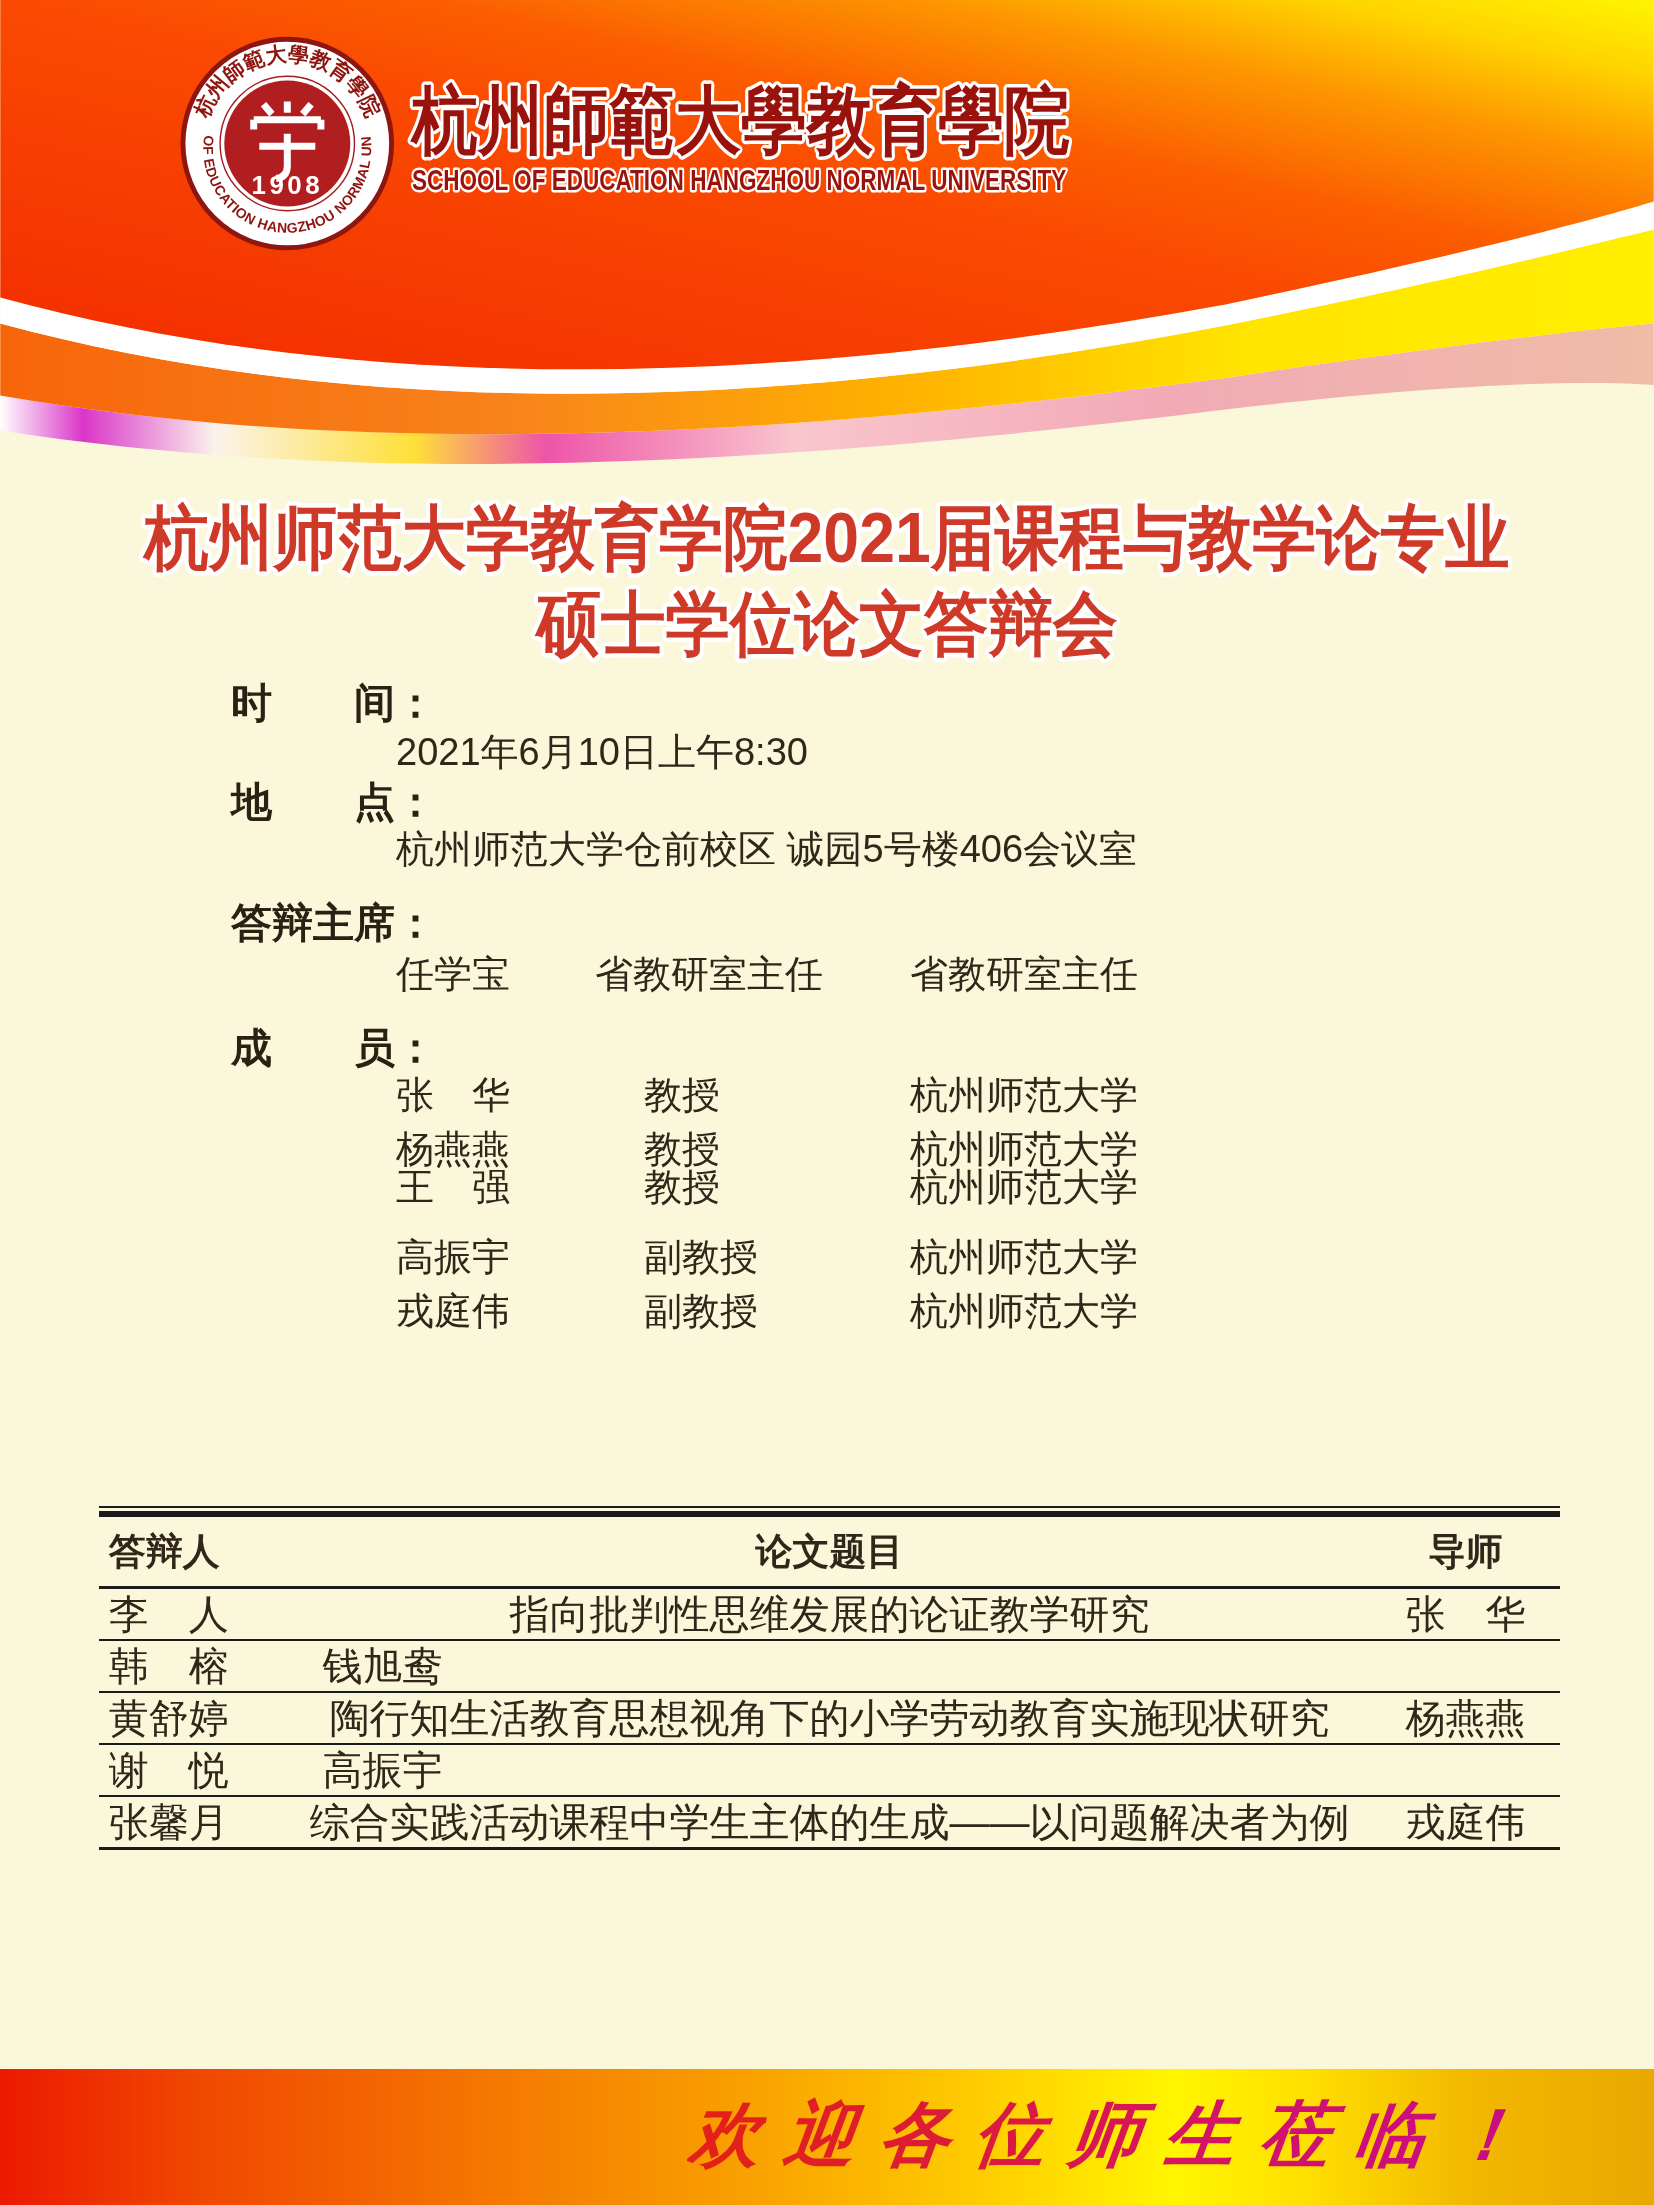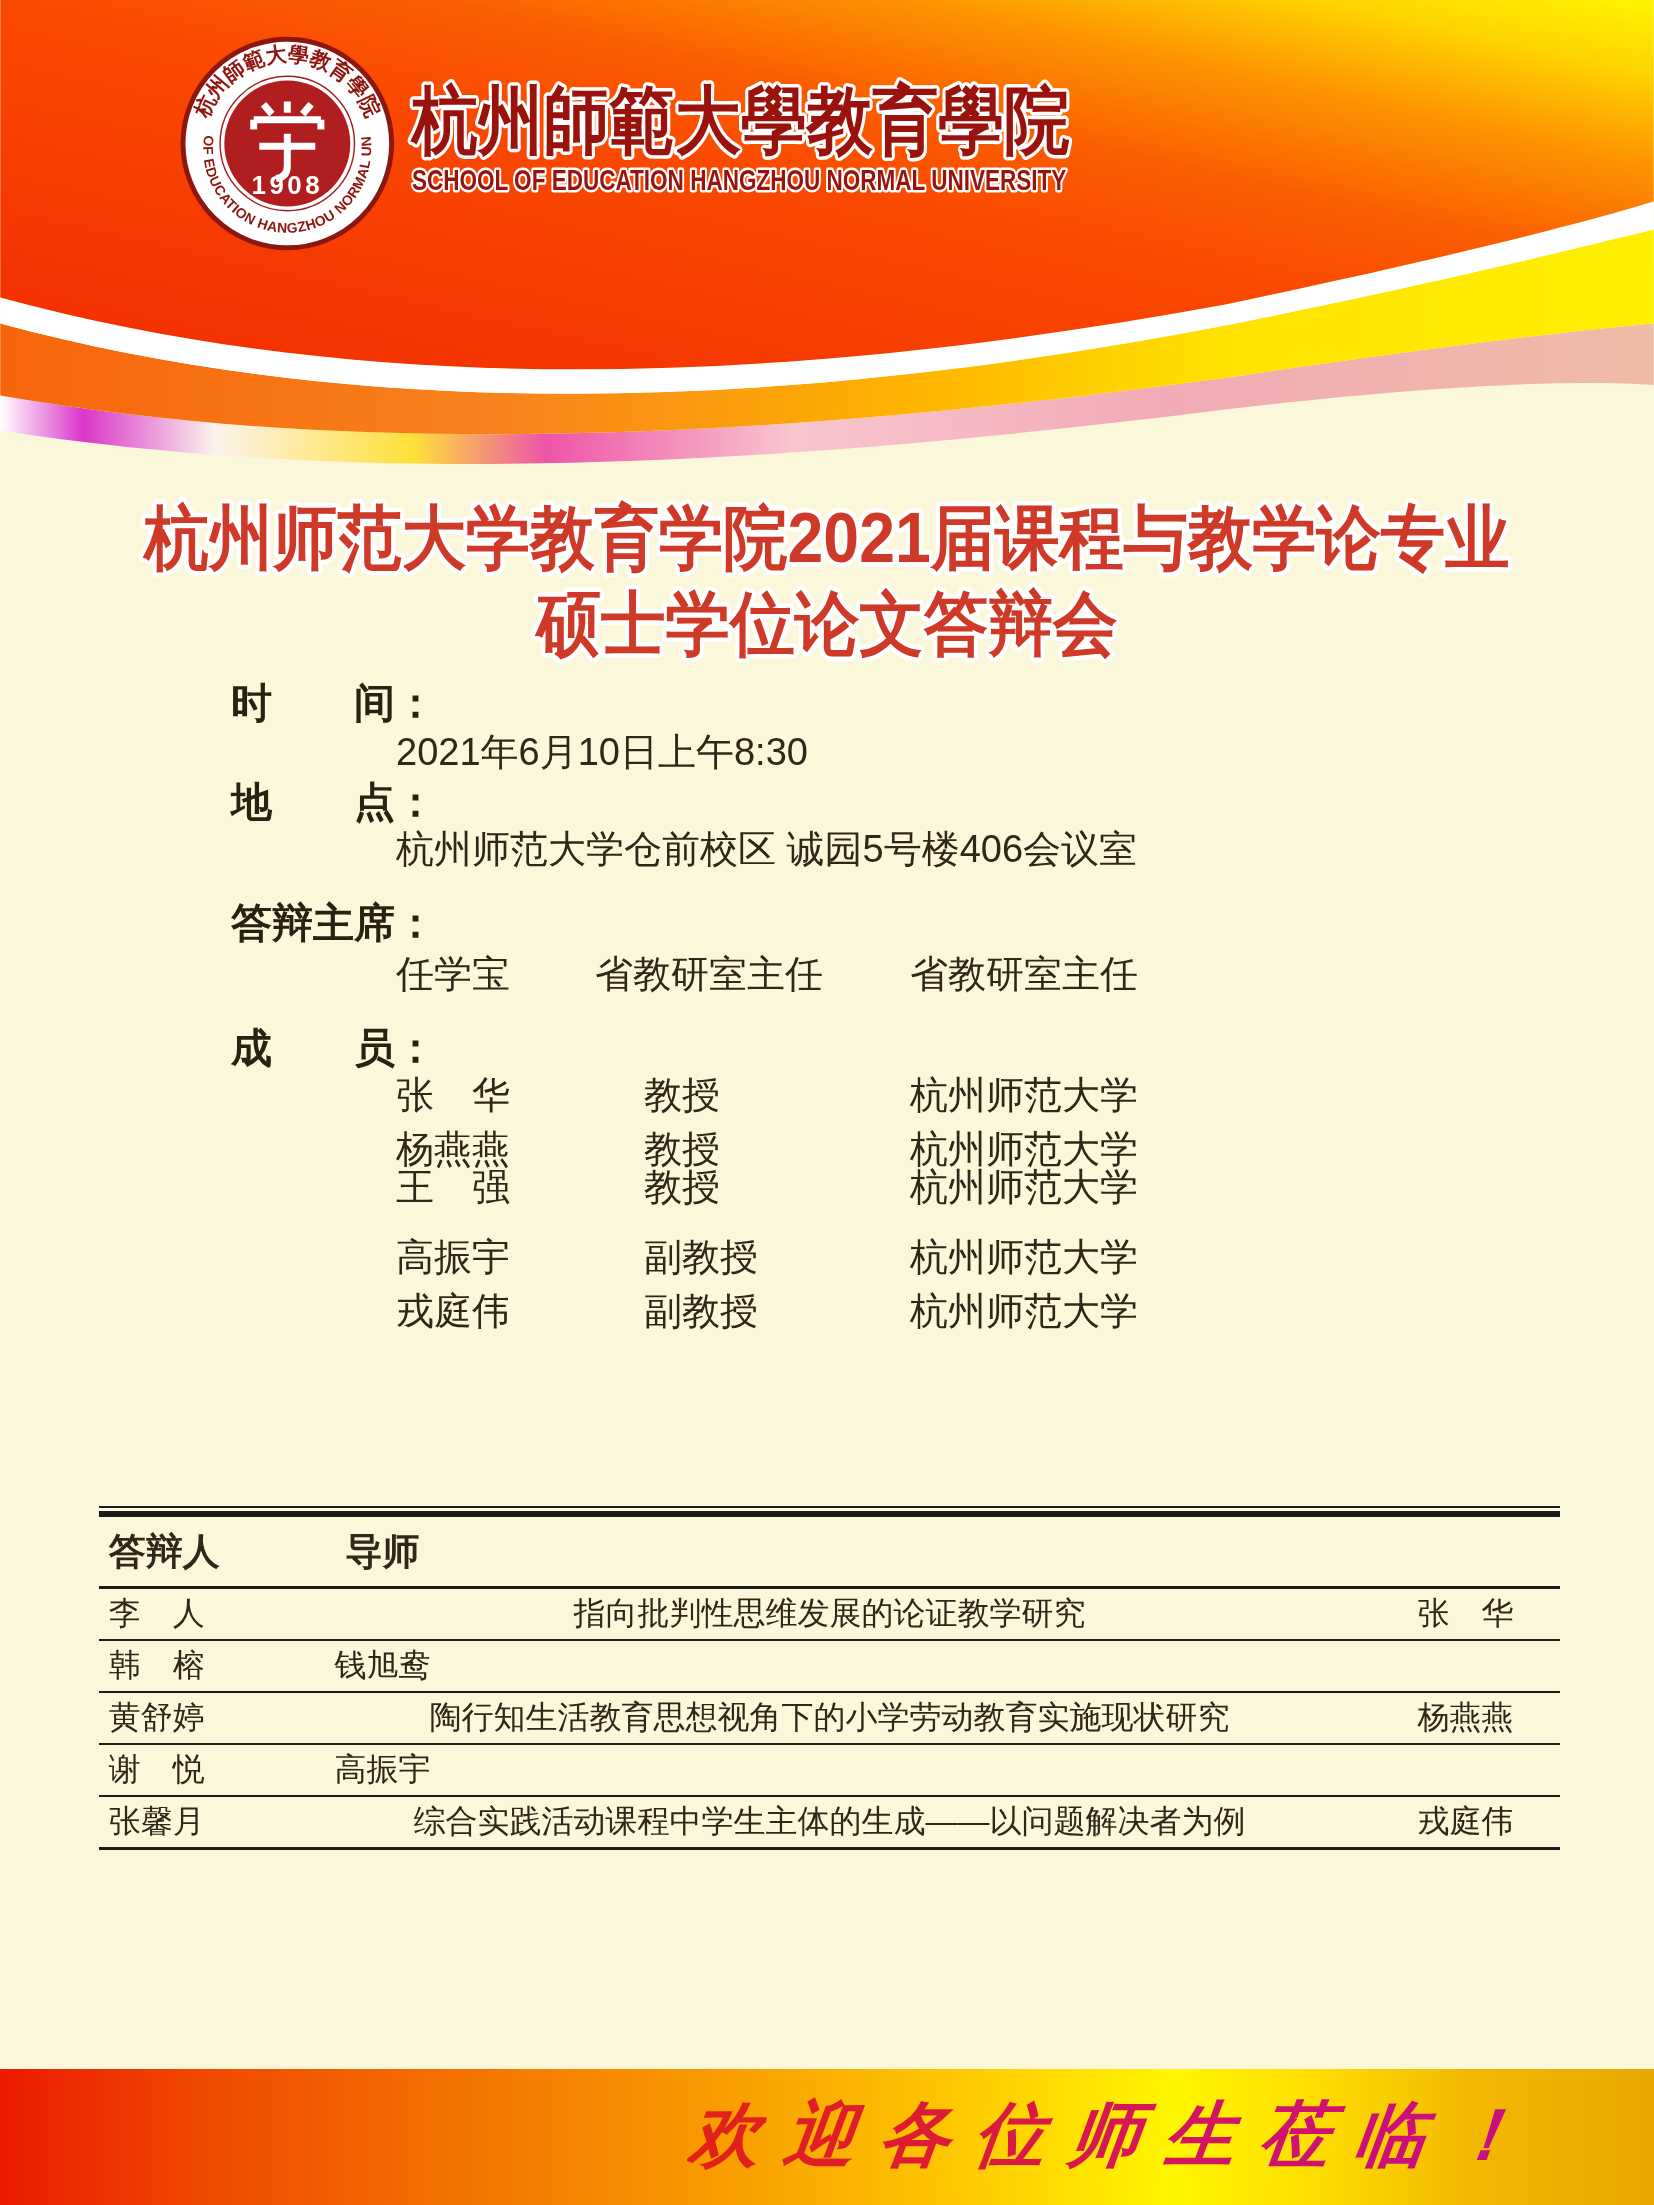--- a/index.html
+++ b/index.html
@@ -27,21 +27,21 @@
   .chair-t1  { left:595px; }
   .chair-t2  { left:910px; }
   
   .ttable {
     position:absolute; left:99px; top:1511px; width:1461px;
     border-top:6.3px solid #1B1B1B; border-bottom:3.5px solid #1B1B1B;
   }
   .ttable::before {
     content:""; position:absolute; left:0; right:0; top:-11.2px; height:2.1px; background:#1B1B1B;
   }
-  .trow { display:flex; align-items:center; height:50px; border-bottom:2.1px solid #1B1B1B; font-size:32px; }
+  .trow { display:flex; align-items:center; height:50px; border-bottom:2.1px solid #1B1B1B; font-size:40px; }
   .trow:last-child { border-bottom:none; }
   .thead { height:69px; border-bottom:3.5px solid #1B1B1B; font-weight:bold; font-size:37px; }
   .c1 { width:189px; padding-left:9.8px; box-sizing:border-box; white-space:pre; }
   .c2 { width:1083px; text-align:center; }
   .c3 { width:189px; text-align:center; white-space:pre; }
   
   .footer-band {
     position:absolute; left:0; top:2069px; width:1654px; height:136px;
     background:linear-gradient(90deg,#EC1A00 0%,#F04800 12%,#F47300 28%,#F9A000 45%,
        #FFCF00 60%,#FFF600 71%,#FFDF00 79%,#F2B800 89%,#E9A800 100%);
@@ -170,20 +170,21 @@
     <div class="irow" style="top:1286px">
       <span class="pos-name">戎庭伟</span>
       <span class="pos-title">副教授</span>
       <span class="pos-org">杭州师范大学</span>
     </div>
   </div>
 
   <div class="ttable">
     <div class="trow thead">
       <div class="c1">答辩人</div>
+      <div class="c2">论文题目</div>
       <div class="c3">导师</div>
     </div>
     <div class="trow">
       <div class="c1">李　人</div>
       <div class="c2">指向批判性思维发展的论证教学研究</div>
       <div class="c3">张　华</div>
     </div>
     <div class="trow">
       <div class="c1">韩　榕</div>
       <div class="c3">钱旭鸯</div>

